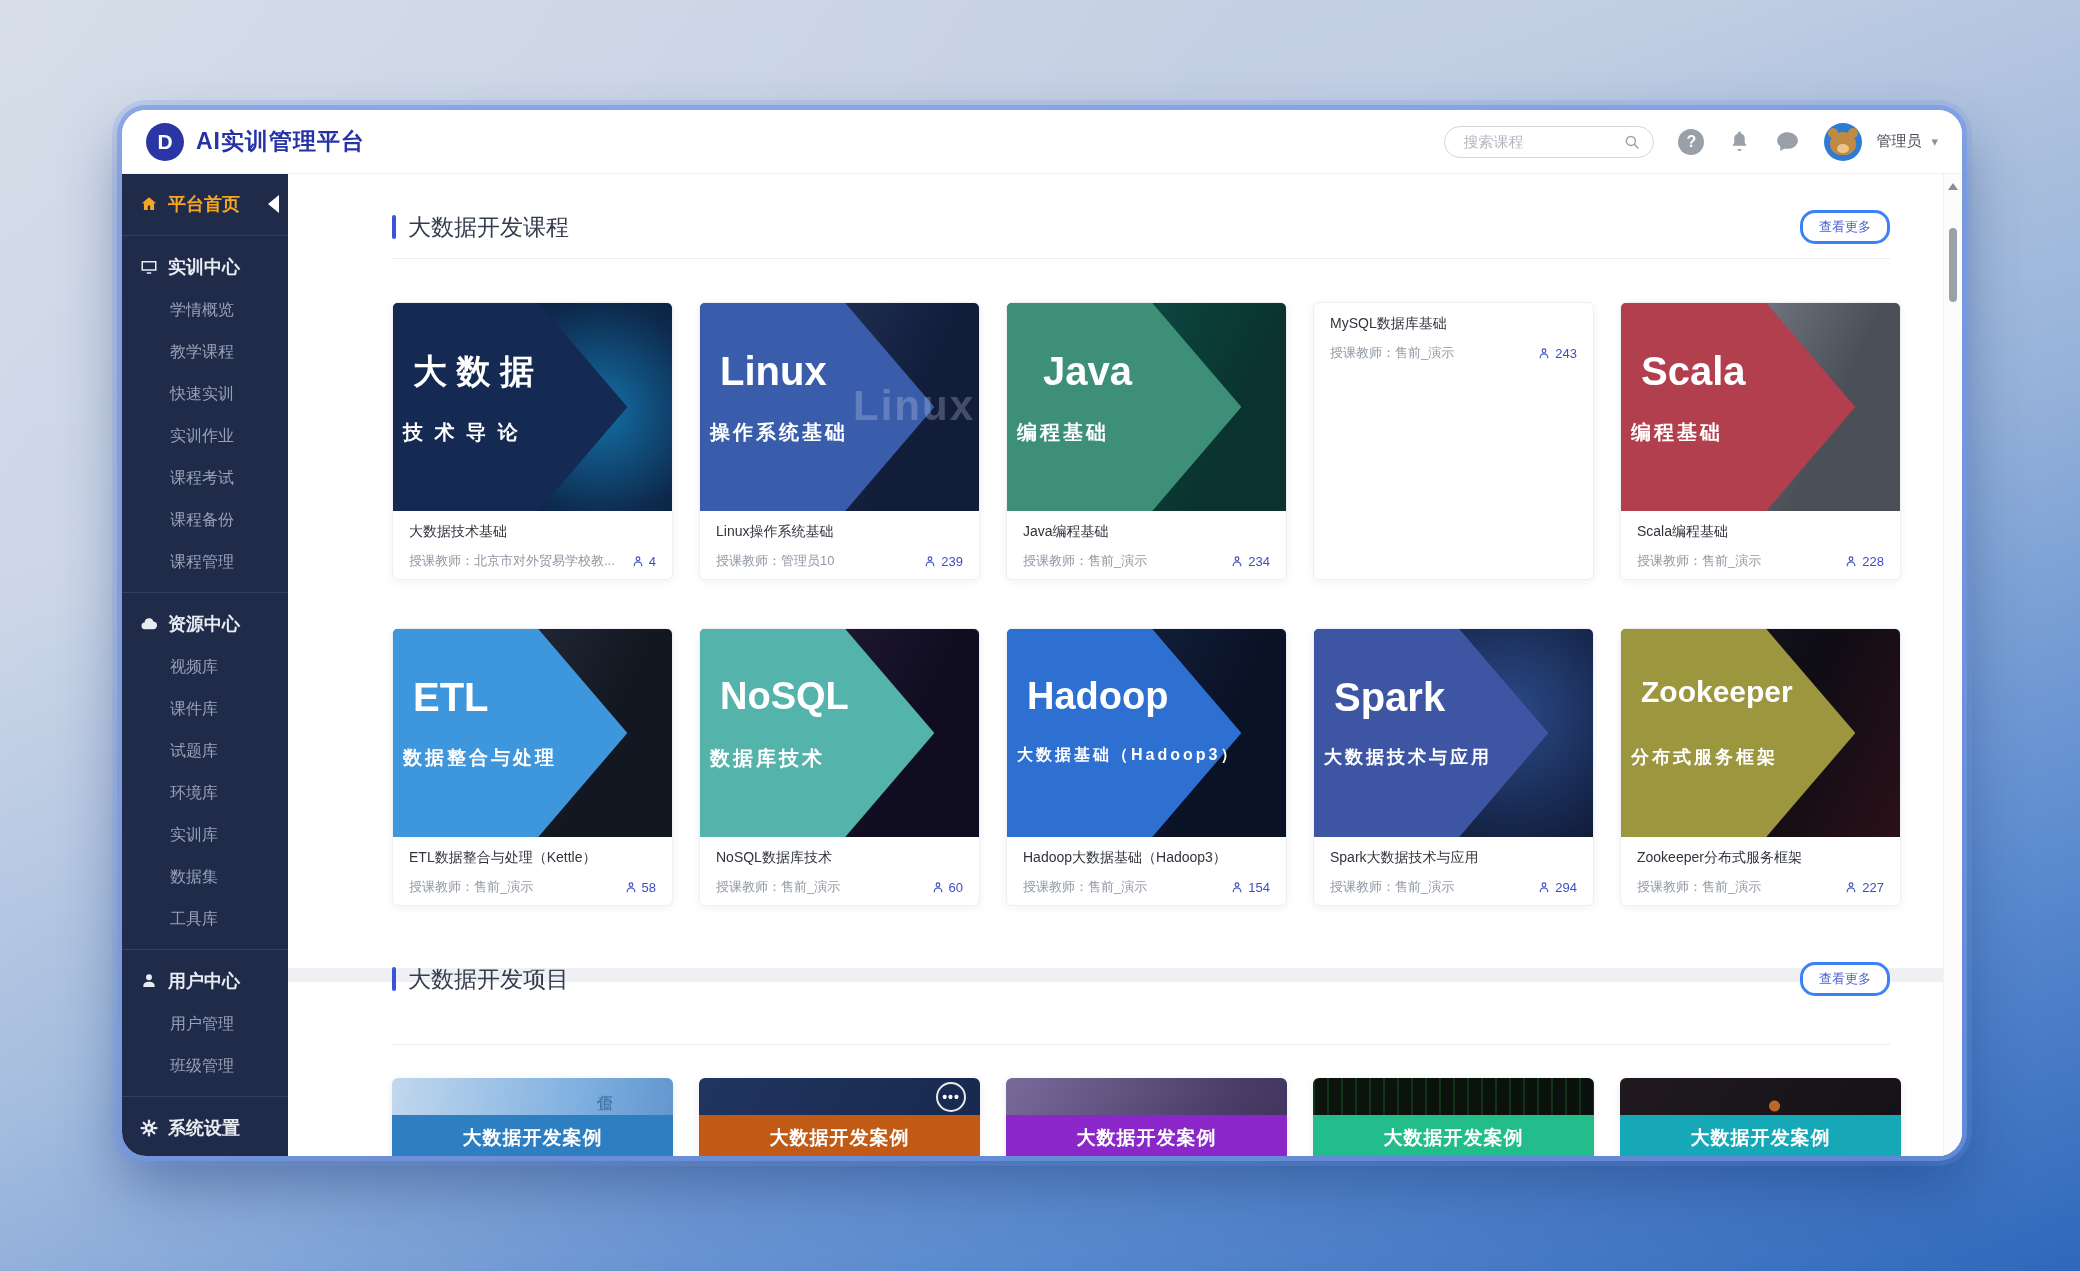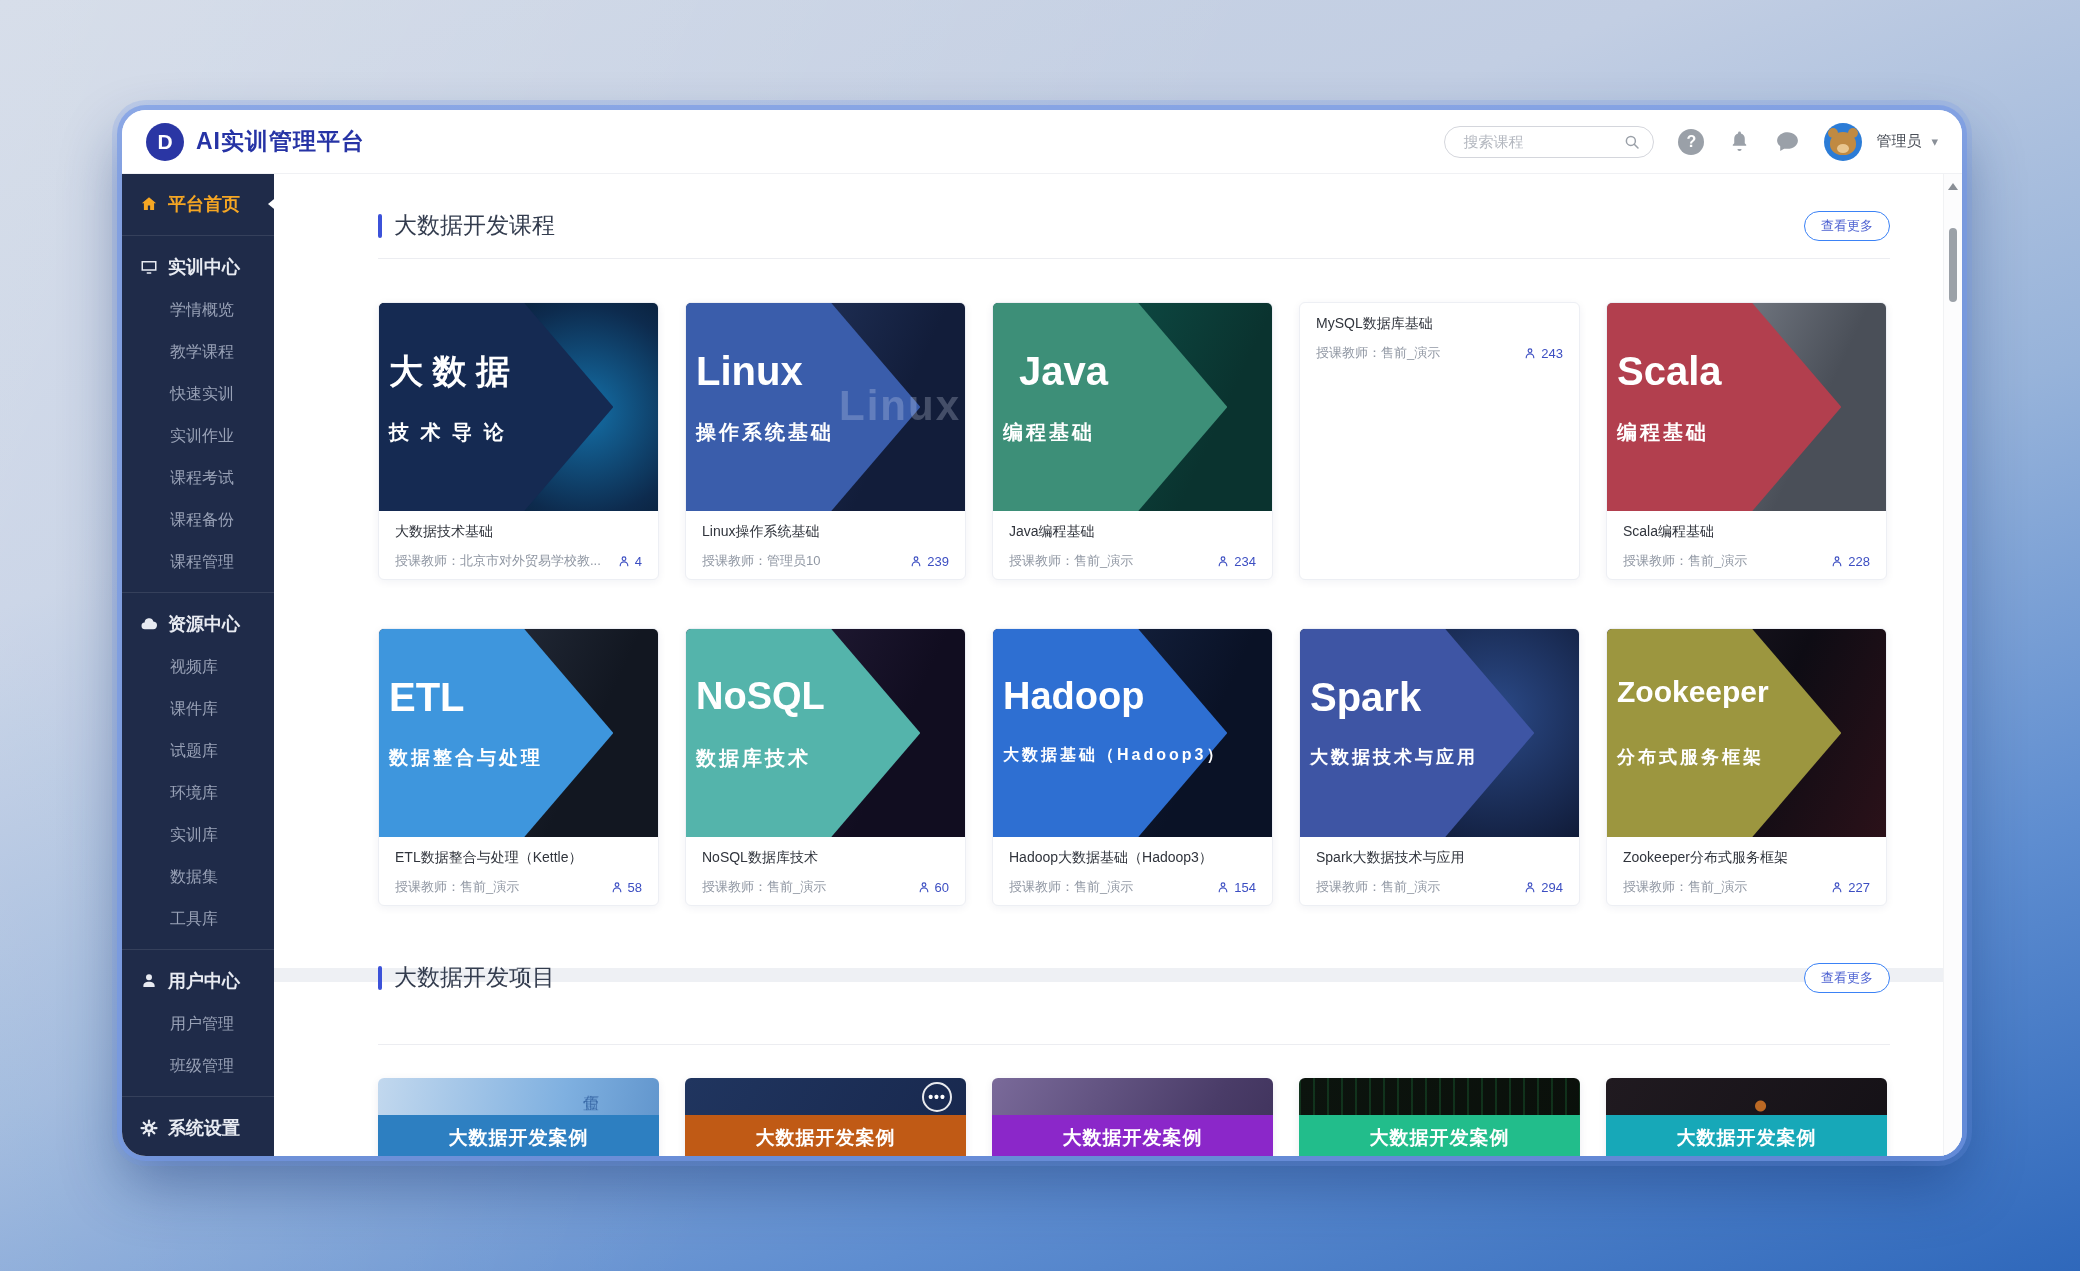--- a/index.html
+++ b/index.html
@@ -25,47 +25,47 @@
     display:flex;align-items:center;justify-content:center;}
   .avatar{width:38px;height:38px;border-radius:50%;background:#2c7cd6;display:flex;align-items:center;justify-content:center;overflow:hidden;}
   .bear{position:relative;width:26px;height:23px;background:#c08a42;border-radius:50% 50% 46% 46%;margin-top:4px;}
   .bear::before,.bear::after{content:"";position:absolute;top:-4px;width:10px;height:10px;border-radius:50%;background:#c08a42;}
   .bear::before{left:-2px;} .bear::after{right:-2px;}
   .bear i{position:absolute;left:7px;bottom:2px;width:12px;height:9px;background:#e9c68e;border-radius:50%;}
   .uname{font-size:15px;color:#4a4f58;margin-left:-10px;}
   .caret{color:#8a9098;font-size:13px;margin-left:-14px;}
   
   .wbody{display:flex;height:982px;position:relative;}
-  .sidebar{width:152px;flex-shrink:0;background:#1f2b49;padding-top:8px;box-sizing:border-box;}
+  .sidebar{width:166px;flex-shrink:0;background:#1f2b49;padding-top:8px;box-sizing:border-box;}
   .s-group{display:flex;align-items:center;height:44px;padding-left:18px;gap:10px;font-size:18px;font-weight:bold;color:#e8ebf2;cursor:pointer;}
   .s-group.active{color:#f5a623;}
   .s-icon{display:flex;align-items:center;}
   .s-item{height:42px;line-height:42px;padding-left:48px;font-size:16px;color:#98a1b6;cursor:pointer;}
   .s-divider{height:1px;background:rgba(255,255,255,.10);margin:9px 0;}
   .notch{position:absolute;left:146px;top:21px;width:0;height:0;border:9px solid transparent;border-right:11px solid #fff;border-left:none;}
   
   .content{flex:1;position:relative;background:#eef0f4;overflow:hidden;}
   .panel{position:absolute;left:0;right:18px;background:#fff;}
   .panel1{top:0;height:794px;}
   .panel2{top:808px;bottom:0;}
   .sec-header{position:absolute;left:104px;right:72px;display:flex;justify-content:space-between;align-items:center;}
   .sec-h1{top:36px;} .sec-h2{top:788px;}
   .sec-title{display:flex;align-items:center;gap:12px;font-size:23px;color:#333c4e;}
   .sec-bar{width:4px;height:24px;background:#3c52d9;border-radius:2px;}
-  .more-btn{border:1px solid #3b82f6;color:#4f63d2;border-radius:15px;padding:5px 16px;font-size:13px;background:#fff;cursor:pointer;}
+  .more-btn{border:3px solid #3b82f6;color:#4f63d2;border-radius:15px;padding:5px 16px;font-size:13px;background:#fff;cursor:pointer;}
   .hdiv{position:absolute;left:104px;right:72px;height:1px;background:#ecedf1;}
   .hdiv1{top:84px;} .hdiv2{top:870px;}
   .cards{position:absolute;left:104px;display:flex;flex-wrap:wrap;gap:48px 26px;width:1520px;}
   .cards1{top:128px;} .cards2{top:904px;}
   
   .card{width:281px;height:278px;background:#fff;border:1px solid #edeff4;border-radius:6px;box-sizing:border-box;
     box-shadow:0 2px 8px rgba(15,30,80,.06);cursor:pointer;}
   .cimg{position:relative;height:208px;overflow:hidden;border-radius:5px 5px 0 0;}
   .ribbon{position:absolute;left:0;top:0;bottom:0;width:84%;clip-path:polygon(0 0,62% 0,100% 50%,62% 100%,0 100%);z-index:1;}
-  .big{position:absolute;left:10px;top:22%;z-index:3;color:#fff;font-weight:bold;white-space:nowrap;}
+  .big{position:absolute;left:20px;top:22%;z-index:3;color:#fff;font-weight:bold;white-space:nowrap;}
   .subt{position:absolute;left:10px;top:56%;z-index:3;color:#fff;font-weight:bold;letter-spacing:3px;white-space:nowrap;}
   .ghost{position:absolute;right:4px;top:38%;z-index:2;font-size:42px;font-weight:bold;color:rgba(220,228,242,.25);letter-spacing:2px;}
   .ccap{padding:12px 16px 0;}
   .ctitle{font-size:14px;color:#30343c;margin-bottom:11px;white-space:nowrap;overflow:hidden;text-overflow:ellipsis;}
   .cmeta{display:flex;justify-content:space-between;align-items:center;font-size:13px;color:#9097a3;}
   .cteacher{flex:1;white-space:nowrap;overflow:hidden;text-overflow:ellipsis;}
   .ccount{color:#3c4ec2;display:flex;align-items:center;gap:4px;margin-left:8px;flex-shrink:0;}
   
   .pcard{width:281px;height:200px;background:#fff;border-radius:6px;overflow:hidden;position:relative;
     box-shadow:0 2px 8px rgba(15,30,80,.08);cursor:pointer;flex-shrink:0;}

